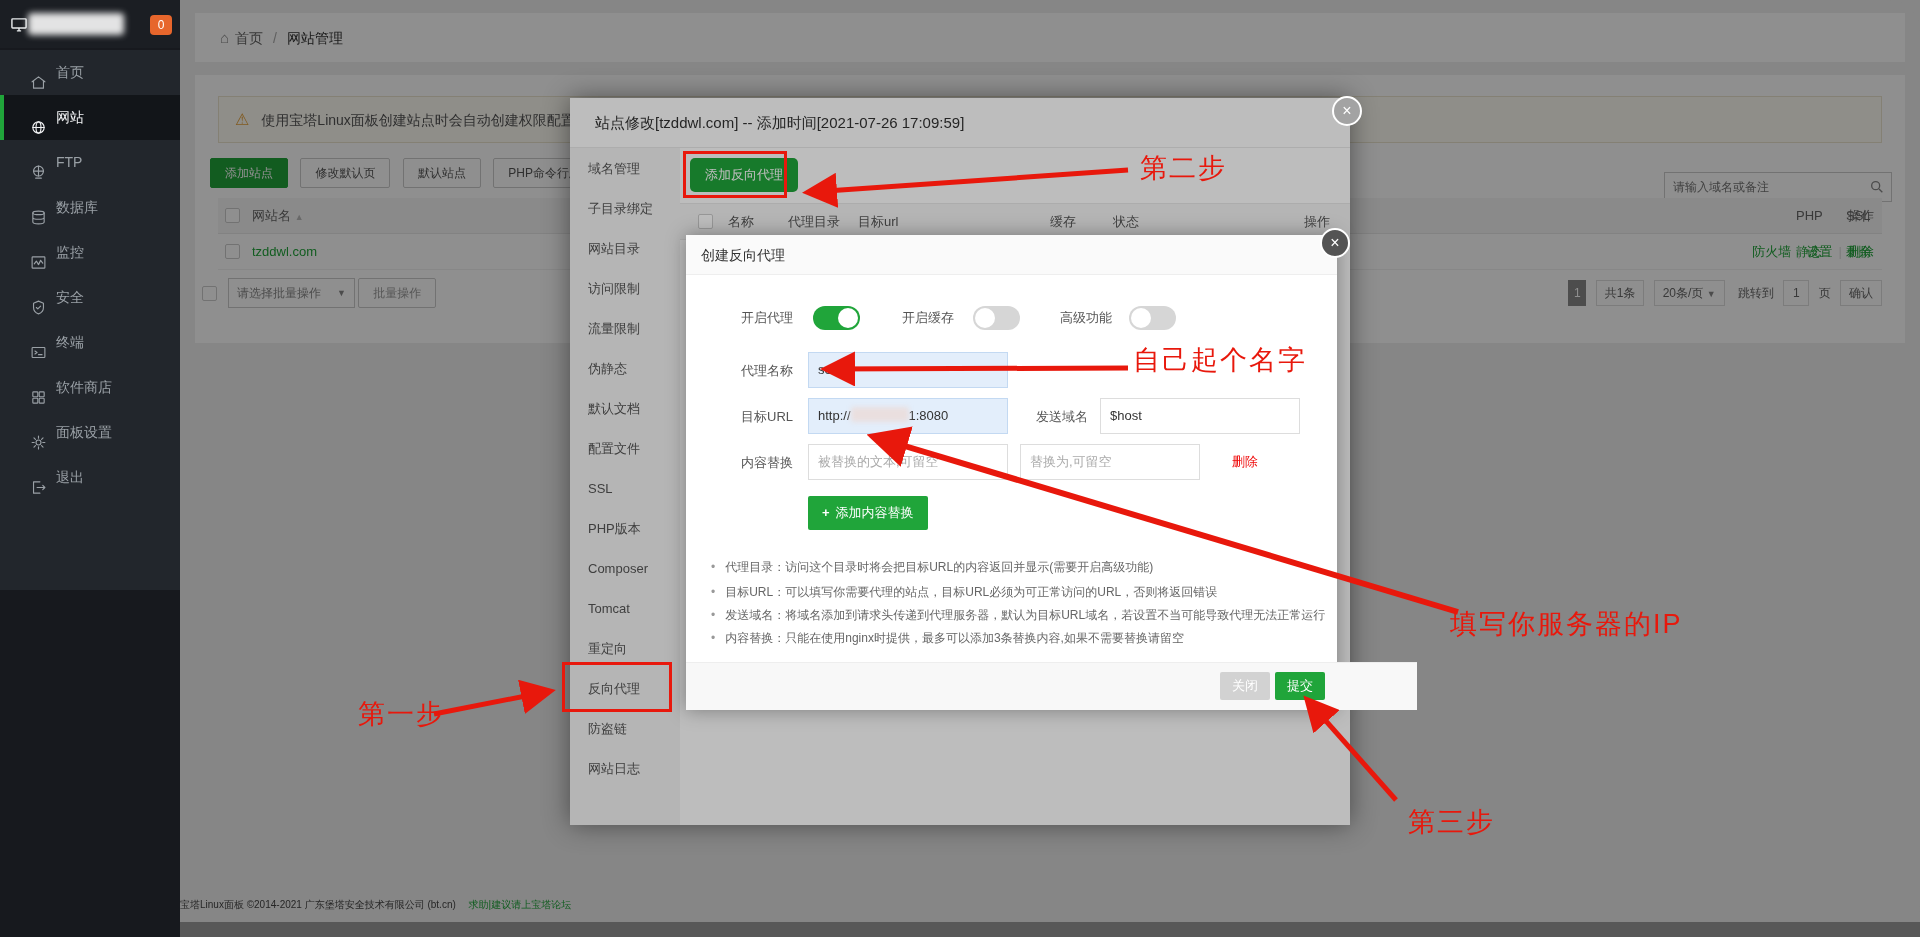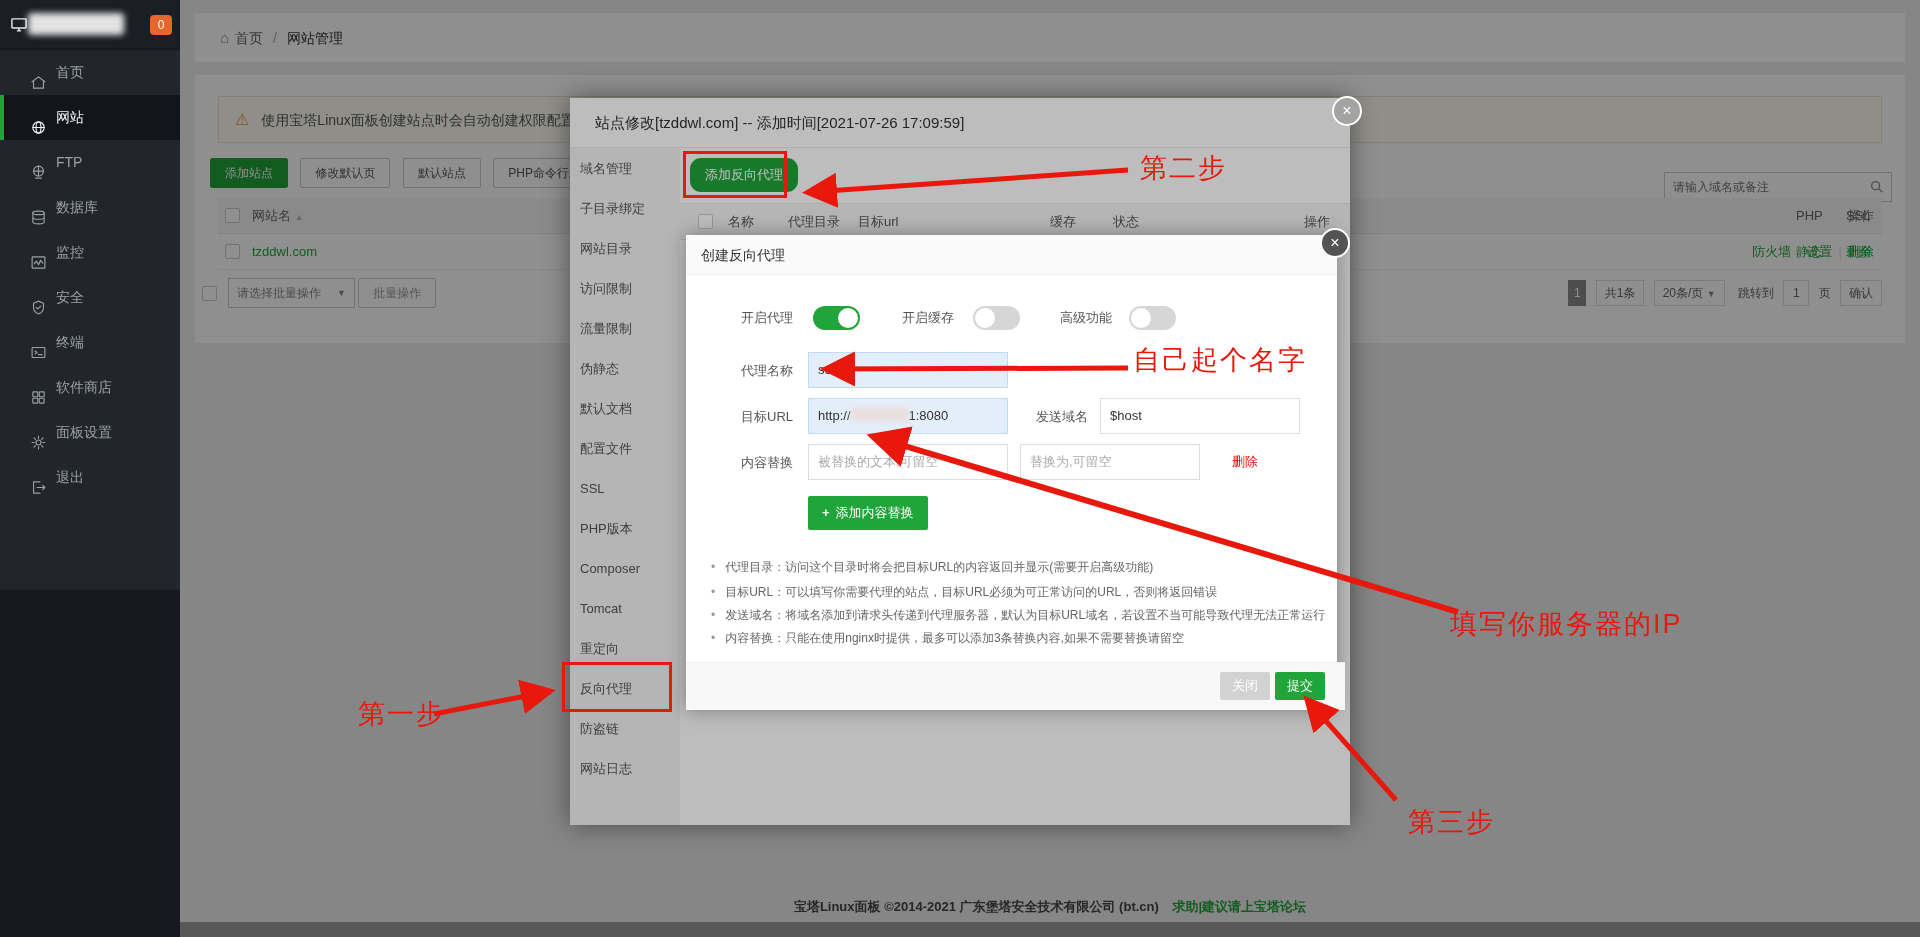--- a/index.html
+++ b/index.html
@@ -46,33 +46,33 @@
   .sep { color:#ddd; margin:0 6px; }
   .batch { position:absolute; left:23px; top:203px; height:30px; font-size:12px; color:#888; }
   .selbox { display:inline-block; width:127px; height:30px; border:1px solid #ccc; line-height:28px; padding:0 8px; background:#fff; position:relative; }
   .selbox .car { position:absolute; right:8px; color:#888; font-size:9px; }
   .pag { position:absolute; right:23px; top:205px; font-size:12px; color:#666; }
   .pag > * { display:inline-block; vertical-align:middle; }
   .pnum { width:18px; height:26px; line-height:26px; text-align:center; background:#8a8a8a; color:#fff; }
   .pbox { height:26px; line-height:24px; border:1px solid #ddd; background:#fff; padding:0 8px; margin-left:6px; }
   .pjump { width:26px; height:26px; line-height:24px; border:1px solid #ddd; background:#fff; text-align:center; margin:0 6px; }
   .pag .lbl { margin-left:10px; }
-  .footer { position:absolute; left:0; top:898px; width:1740px; text-align:center; font-size:13px; color:#454545;font-weight:bold; }
+  .footer { position:absolute; left:0; top:898px; width:1740px; font-size:10px; color:#454545; }
   .footer .flink { color:#20a53a; margin-left:10px; }
   .bottomstrip { position:absolute; left:0; top:922px; width:1740px; height:15px; background:#9d9d9d; }
 
   .dim1 { position:absolute; left:180px; top:0; width:1740px; height:937px; background:rgba(0,0,0,.44); z-index:10; }
 
   
   .modal { position:absolute; left:570px; top:98px; width:780px; height:727px; background:#fff; box-shadow:0 0 25px rgba(0,0,0,.45); z-index:20; }
   .m-title { position:absolute; left:0; top:0; width:780px; height:50px; line-height:50px; background:#fff; border-bottom:1px solid #eaeaea; font-size:15px; color:#333; padding-left:25px; }
   .m-nav { position:absolute; left:0; top:50px; width:110px; height:677px; background:#f5f5f5; padding-top:1px; }
-  .m-nav .ni { height:40px; line-height:40px; padding-left:10px; font-size:13px; color:#555; cursor:pointer; }
+  .m-nav .ni { height:40px; line-height:40px; padding-left:18px; font-size:13px; color:#555; cursor:pointer; }
   .m-body { position:absolute; left:110px; top:50px; width:670px; height:677px; background:#fff; }
-  .addproxy { position:absolute; left:10px; top:10px; height:34px; line-height:34px; padding:0 15px; background:#20a53a; color:#fff; font-size:13px; border-radius:11px; cursor:pointer; }
+  .addproxy { position:absolute; left:10px; top:10px; height:34px; line-height:34px; padding:0 15px; background:#20a53a; color:#fff; font-size:13px; border-radius:5px; cursor:pointer; }
   .pt-head { position:absolute; left:0px; top:55px; width:670px; height:37px; background:#f5f5f5; border-top:1px solid #e8e8e8; border-bottom:1px solid #e8e8e8; font-size:13px; color:#555; line-height:35px; }
   .m-dim { position:absolute; left:0; top:0; width:780px; height:727px; background:rgba(0,0,0,.26); z-index:3; }
 
   .closebtn { position:absolute; width:30px; height:30px; border-radius:50%; border:2px solid #fff; color:#fff; text-align:center; line-height:26px; font-size:16px; cursor:pointer; }
   .close-outer { left:1332px; top:96px; background:#a3a3a3; z-index:32; }
   .close-inner { left:1320px; top:228px; background:#545454; z-index:46; }
 
   
   .dialog { position:absolute; left:686px; top:235px; width:651px; height:475px; background:#fff; box-shadow:0 0 18px rgba(0,0,0,.35); z-index:40; }
   .d-title { position:absolute; left:0; top:0; width:651px; height:40px; line-height:40px; border-bottom:1px solid #eee; font-size:14px; color:#333; padding-left:15px; background:#fafafa; }
@@ -84,21 +84,21 @@
   .dinput { position:absolute; height:36px; border:1px solid #ddd; background:#fff; font-size:13px; color:#333; line-height:34px; padding:0 9px; }
   .dinput.blue { background:#e3eefb; border-color:#c3d9f2; }
   .dinput input { width:100%; height:32px; border:0; outline:0; background:transparent; font-size:13px; color:#333; }
   .dinput input::placeholder { color:#aaa; }
   .censor { display:inline-block; width:58px; height:15px; background:#eadfdf; border-radius:2px; filter:blur(2.5px); vertical-align:-2px; }
   .dellink { position:absolute; color:#ef0808; font-size:13px; cursor:pointer; }
   .addrep { position:absolute; left:122px; top:261px; height:34px; line-height:34px; padding:0 14px; background:#20a53a; color:#fff; font-size:13px; border-radius:2px; cursor:pointer; }
   .addrep .plus { font-weight:bold; margin-right:6px; }
   .note { position:absolute; left:25px; font-size:12px; color:#666; }
   .note .dot { color:#999; margin-right:10px; }
-  .d-foot { position:absolute; left:0; top:427px; width:659px; height:48px; background:#f8f8f8; border-top:1px solid #eee; }
+  .d-foot { position:absolute; left:0; top:427px; width:731px; height:48px; background:#f8f8f8; border-top:1px solid #eee; }
   .dbtn { position:absolute; top:9px; height:28px; line-height:28px; padding:0 12px; font-size:13px; color:#fff; border-radius:2px; cursor:pointer; }
   .dbtn.gray { background:#d2d2d2; }
   .dbtn.green { background:#20a53a; }
   .redbox { position:absolute; border:3px solid #e8180c; z-index:50; }
   .redtext { position:absolute; color:#e8180c; font-size:27px; letter-spacing:2px; z-index:50; white-space:nowrap; }
   #arrows { position:absolute; left:0; top:0; width:1920px; height:937px; z-index:50; pointer-events:none; }
 </style>
 </head>
 <body>
 

